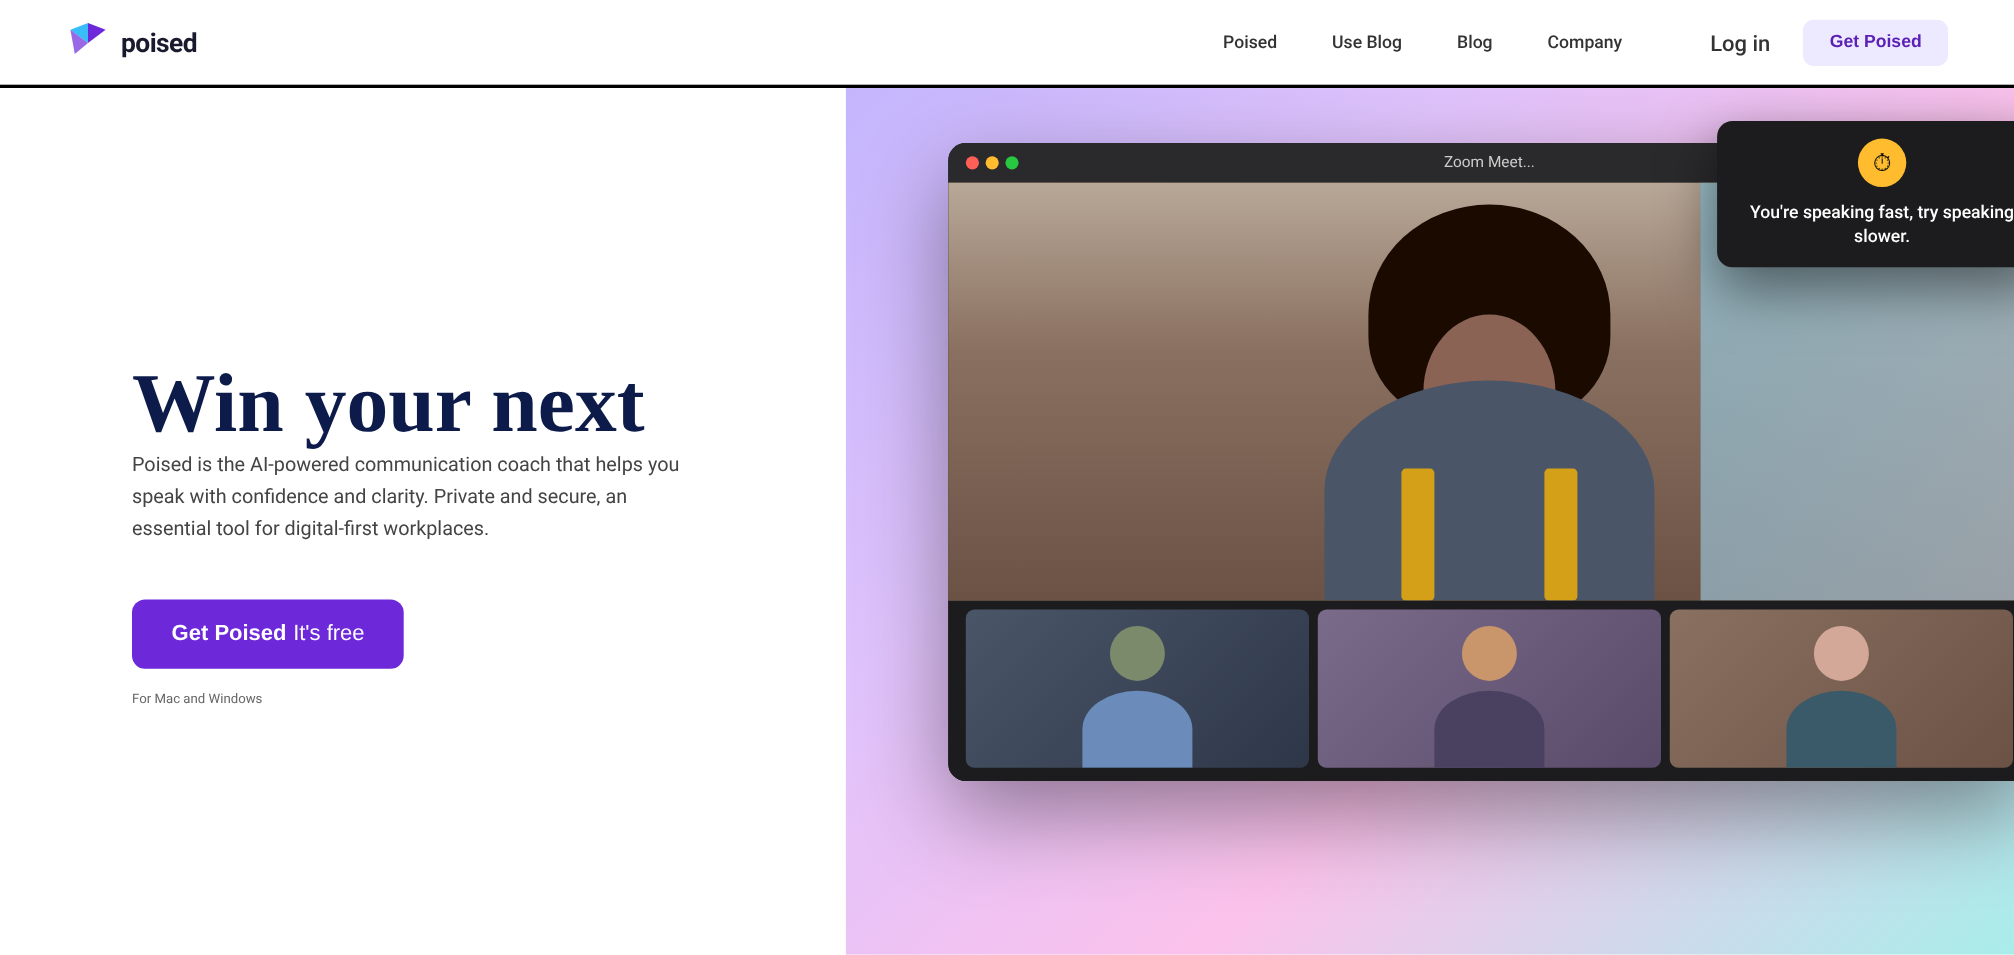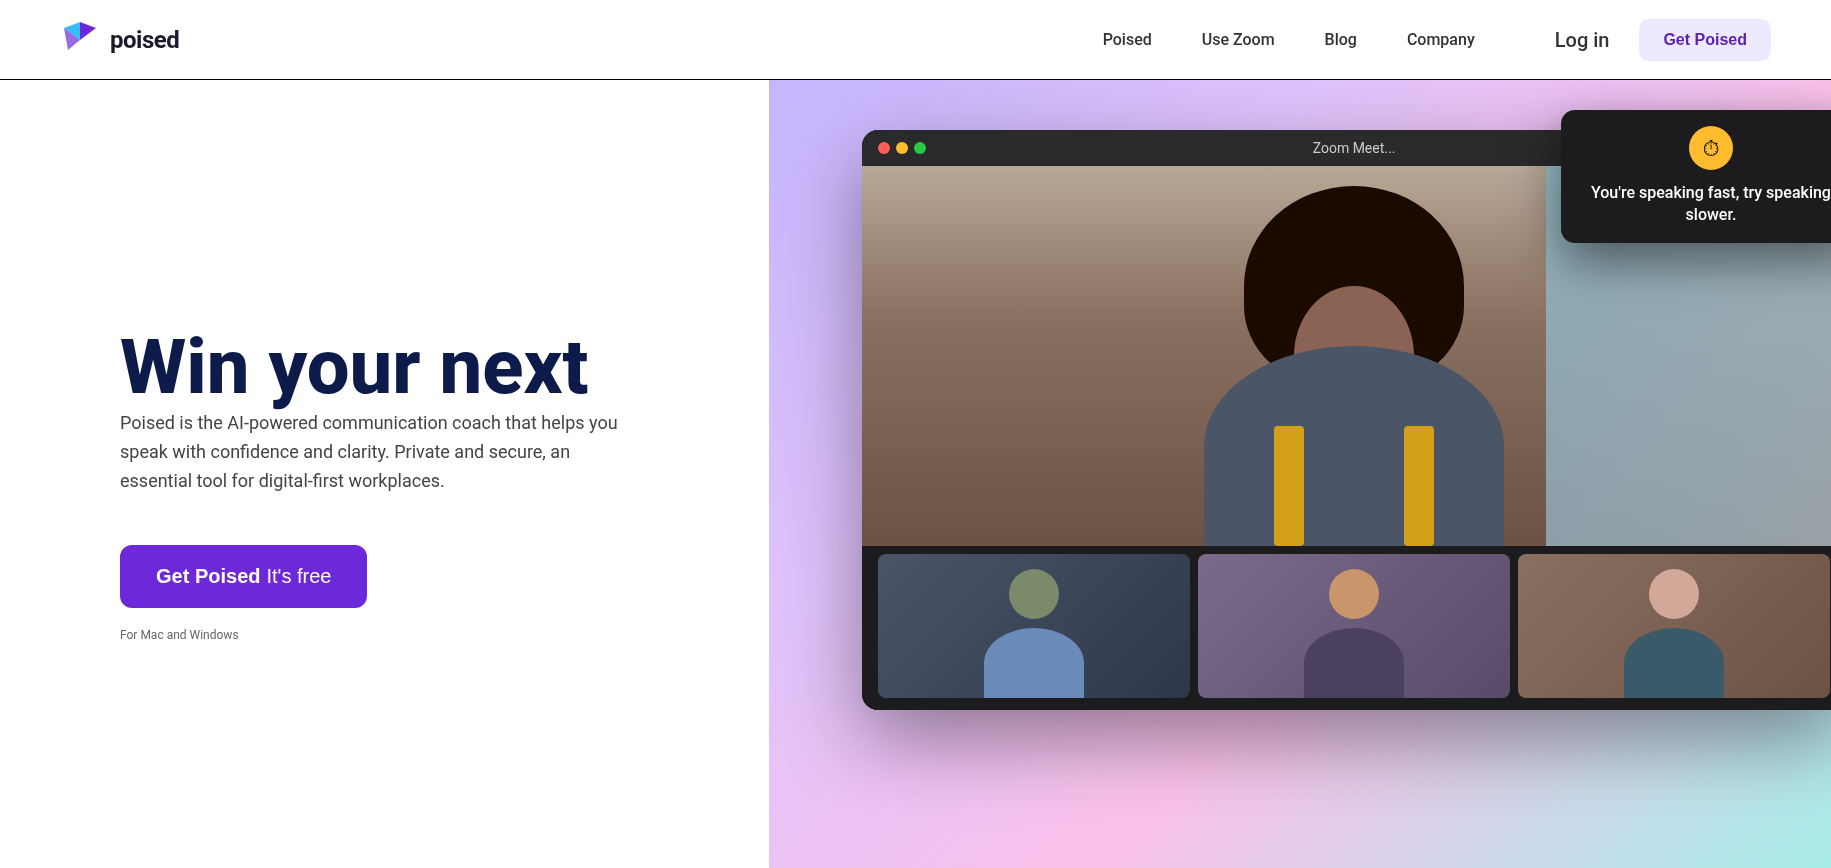--- a/index.html
+++ b/index.html
@@ -7,21 +7,21 @@
 
     
     nav {
       display: flex;
       align-items: center;
       padding: 0 60px;
       height: 80px;
       background: #fff;
       position: relative;
       z-index: 10;
-      border-bottom: 1px solid #000000;
+      border-bottom: 3px solid #000000;
     }
     .logo-area {
       display: flex;
       align-items: center;
       gap: 10px;
       margin-right: auto;
     }
     .logo-icon {
       width: 40px;
       height: 40px;
@@ -80,20 +80,21 @@
       display: flex;
       flex-direction: column;
       justify-content: center;
     }
     .headline {
       font-size: 76px;
       font-weight: 800;
       line-height: 1.1;
       color: #0d1b4b;
       margin-bottom: 0;
+      font-family: Liberation Serif, serif;
     }
     .headline-interview {
       font-size: 76px;
       font-weight: 800;
       color: #38bdf8;
       line-height: 1.2;
       margin-bottom: 30px;
     }
     .description {
       font-size: 18px;
@@ -359,21 +360,21 @@
     <svg class="logo-icon" viewBox="0 0 40 40">
       <polygon points="4,8 20,2 20,20" fill="#38bdf8"></polygon>
       <polygon points="20,2 36,8 20,20" fill="#6d28d9"></polygon>
       <polygon points="4,8 20,20 8,30" fill="#6d28d9" opacity="0.7"></polygon>
     </svg>
     <span class="logo-text">poised</span>
   </div>
 
   <ul class="nav-links">
     <li><a href="#">Poised</a></li>
-    <li><a href="#">Use Zoom</a></li>
+    <li><a href="#">Use Blog</a></li>
     <li><a href="#">Blog</a></li>
     <li><a href="#">Company</a></li>
   </ul>
 
   <div class="nav-right">
     <a href="#" class="login-link">Log in</a>
     <button class="get-poised-nav-btn">Get Poised</button>
   </div>
 </nav>
 

